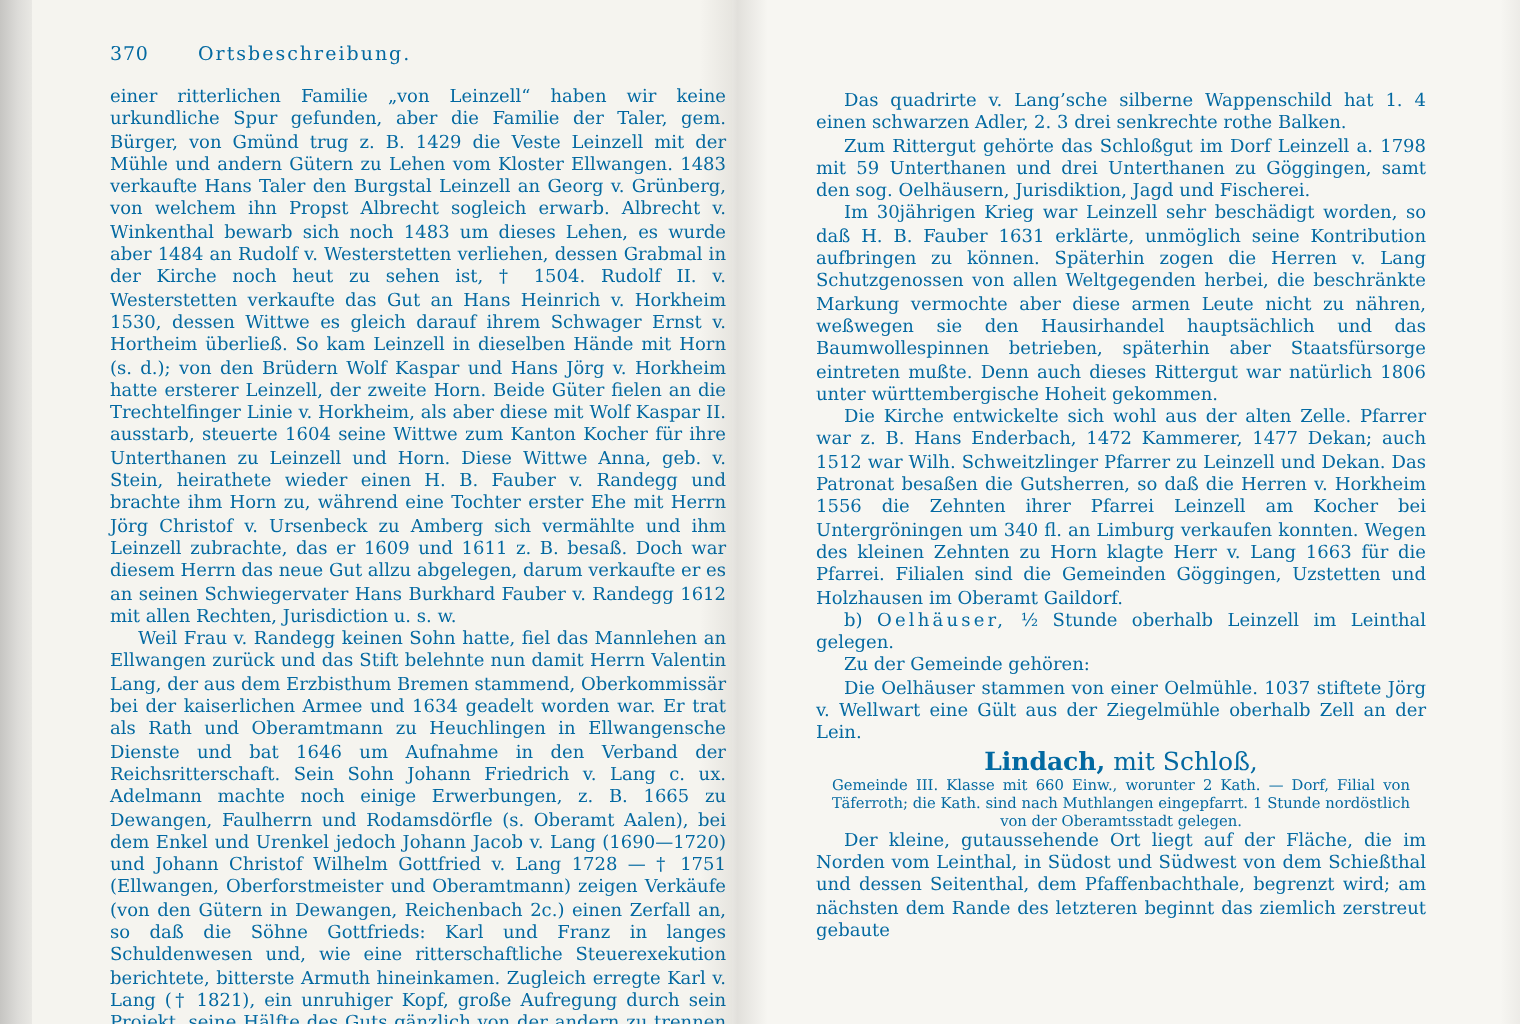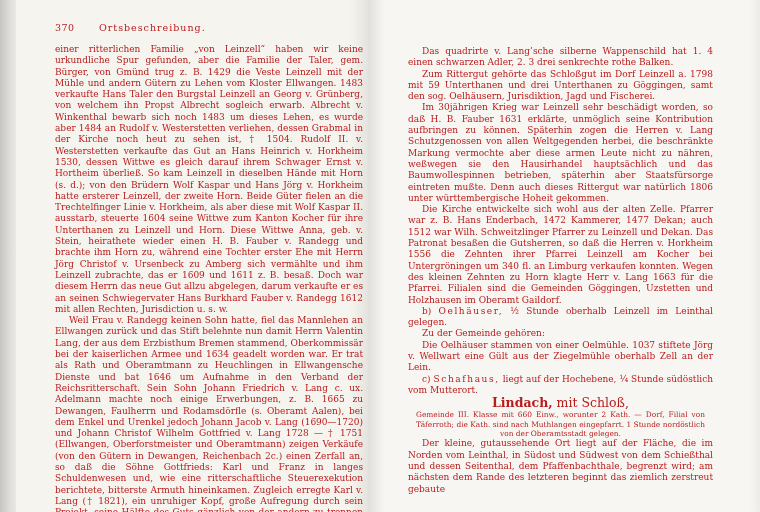--- a/index.html
+++ b/index.html
@@ -7,21 +7,21 @@
     width: 760px; height: 512px;
     font-family: "DejaVu Serif", serif;
     background: #e7e6e2;
     overflow: hidden;
   }
   .scan {
     position: relative;
     width: 760px; height: 512px;
     background: #e9e8e4;
     overflow: hidden;
-    color: #b91c1c;
+    color: #0369a1;
   }
   .page {
     position: absolute; top: 0; bottom: 0;
     background: #f6f5f1;
   }
   .page-left  { left: 14px;  width: 352px; background: #f5f4ef; }
   .page-right { left: 366px; width: 394px; background: #f7f6f2; }
   .edge-left {
     position: absolute; left: 0; top: 0; bottom: 0; width: 16px;
     background: linear-gradient(90deg, #c6c5c2 0%, #dcdbd8 55%, #e9e8e4 100%);
@@ -93,21 +93,20 @@
 
   <div class="page page-right">
     <div class="textblock">
       <p>Das quadrirte v. Lang’sche silberne Wappenschild hat 1. 4 einen schwarzen Adler, 2. 3 drei senkrechte rothe Balken.</p>
       <p>Zum Rittergut gehörte das Schloßgut im Dorf Leinzell a. 1798 mit 59 Unterthanen und drei Unterthanen zu Göggingen, samt den sog. Oelhäusern, Jurisdiktion, Jagd und Fischerei.</p>
       <p>Im 30jährigen Krieg war Leinzell sehr beschädigt worden, so daß H. B. Fauber 1631 erklärte, unmöglich seine Kontribution aufbringen zu können. Späterhin zogen die Herren v. Lang Schutzgenossen von allen Weltgegenden herbei, die beschränkte Markung vermochte aber diese armen Leute nicht zu nähren, weßwegen sie den Hausirhandel hauptsächlich und das Baumwollespinnen betrieben, späterhin aber Staatsfürsorge eintreten mußte. Denn auch dieses Rittergut war natürlich 1806 unter württembergische Hoheit gekommen.</p>
       <p>Die Kirche entwickelte sich wohl aus der alten Zelle. Pfarrer war z. B. Hans Enderbach, 1472 Kammerer, 1477 Dekan; auch 1512 war Wilh. Schweitzlinger Pfarrer zu Leinzell und Dekan. Das Patronat besaßen die Gutsherren, so daß die Herren v. Horkheim 1556 die Zehnten ihrer Pfarrei Leinzell am Kocher bei Untergröningen um 340 fl. an Limburg verkaufen konnten. Wegen des kleinen Zehnten zu Horn klagte Herr v. Lang 1663 für die Pfarrei. Filialen sind die Gemeinden Göggingen, Uzstetten und Holzhausen im Oberamt Gaildorf.</p>
       <p><span>b)</span> <span class="sperr">Oelhäuser,</span> <span>½ Stunde oberhalb Leinzell im Leinthal gelegen.</span></p>
       <p>Zu der Gemeinde gehören:</p>
       <p>Die Oelhäuser stammen von einer Oelmühle. 1037 stiftete Jörg v. Wellwart eine Gült aus der Ziegelmühle oberhalb Zell an der Lein.</p>
-      <p><span>c)</span> <span class="sperr">Schafhaus,</span> <span>liegt auf der Hochebene, ¼ Stunde südöstlich vom Mutterort.</span></p>
 
       <p class="section-heading"><span class="hw">Lindach,</span><span> mit Schloß,</span></p>
       <p class="section-caption">Gemeinde III. Klasse mit 660 Einw., worunter 2 Kath. — Dorf, Filial von Täferroth; die Kath. sind nach Muthlangen eingepfarrt. 1 Stunde nordöstlich von der Oberamtsstadt gelegen.</p>
       <p>Der kleine, gutaussehende Ort liegt auf der Fläche, die im Norden vom Leinthal, in Südost und Südwest von dem Schießthal und dessen Seitenthal, dem Pfaffenbachthale, begrenzt wird; am nächsten dem Rande des letzteren beginnt das ziemlich zerstreut gebaute</p>
     </div>
   </div>
 
   <div class="edge-left"></div>
   <div class="gutter"></div>
   <div class="edge-right"></div>

